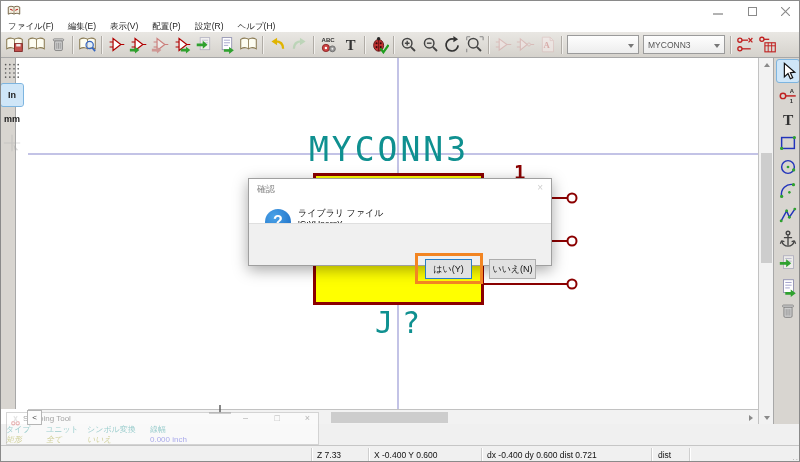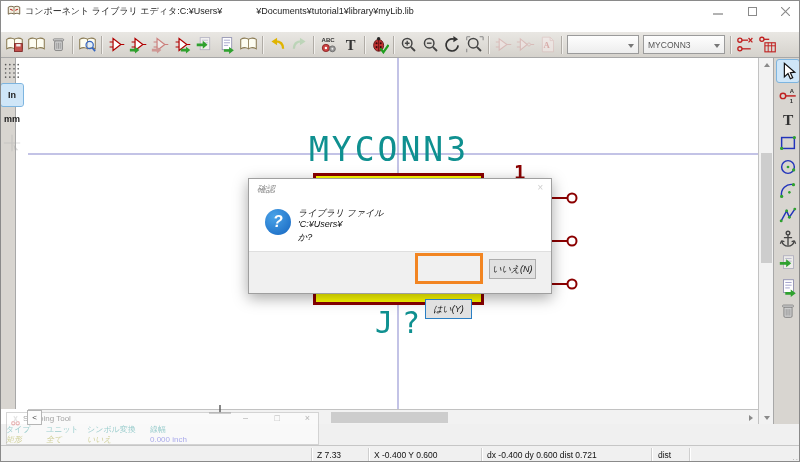--- a/index.html
+++ b/index.html
@@ -51,28 +51,28 @@
   #v-scroll { left:757px; top:57px; width:15px; height:366px; border-left:1px solid #c2c2c2; }
   .sb-thumb { position:absolute; background:#cdcdcd; }
   .sb-arrow { position:absolute; width:15px; height:13px; display:flex; align-items:center; justify-content:center; }
   .tri { width:0; height:0; }
   .tri-l { border-top:3.5px solid transparent; border-bottom:3.5px solid transparent; border-right:4.5px solid #8a8a8a; }
   .tri-r { border-top:3.5px solid transparent; border-bottom:3.5px solid transparent; border-left:4.5px solid #8a8a8a; }
   .tri-u { border-left:3.5px solid transparent; border-right:3.5px solid transparent; border-bottom:4.5px solid #8a8a8a; }
   .tri-d { border-left:3.5px solid transparent; border-right:3.5px solid transparent; border-top:4.5px solid #8a8a8a; }
 
   
-  #dialog { position:absolute; left:247px; top:177px; width:304px; height:116px; background:#fff; border:1px solid #9f9f9f; box-shadow:0 4px 14px rgba(0,0,0,.35); z-index:10;font-style:italic; }
+  #dialog { position:absolute; left:247px; top:177px; width:304px; height:88px; background:#fff; border:1px solid #9f9f9f; box-shadow:0 4px 14px rgba(0,0,0,.35); z-index:10; }
   #dlg-title { position:absolute; left:8px; top:4px; font-size:9px; color:#8a8a8a; }
   #dlg-close { position:absolute; right:8px; top:3px; font-size:10px; color:#cfcfcf; }
   #dlg-icon { position:absolute; left:16px; top:30px; width:26px; height:26px; border-radius:50%; background:radial-gradient(circle at 35% 30%,#4aa3e8,#1565c0); color:#fff; font-size:16px; font-weight:bold; display:flex; align-items:center; justify-content:center; }
   .dlg-line { position:absolute; left:49px; font-size:9px; color:#111; white-space:nowrap; }
   #dlg-footer { position:absolute; left:0; bottom:0; width:100%; height:42px; background:#f0f0f0; border-top:1px solid #dfdfdf; }
   .dlg-btn { position:absolute; top:80px; width:47px; height:20px; background:#e1e1e1; border:1px solid #adadad; font-size:9px; color:#111; display:flex; align-items:center; justify-content:center; }
-  #btn-yes { left:176px; border-color:#2a7fc4;margin-top:40px; }
+  #btn-yes { left:176px; border-color:#2a7fc4; }
   #btn-no { left:240px; }
   .annot { position:absolute; border:3px solid #f28522; z-index:11; }
   #annot-path { left:87px; top:31px; width:202px; height:31px; background:#fff; display:flex; align-items:center; }
   #annot-path span { font-size:8px; color:#111; padding-left:6px; white-space:nowrap; }
   #annot-yes { left:166px; top:74px; width:68px; height:31px; background:transparent; }
 
   
   #info-panel { position:absolute; left:0; top:423px; width:800px; height:21px; background:#f0f0f0; font-size:8px; line-height:10px; }
   .info-col { position:absolute; top:1px; white-space:nowrap; }
   .info-label { color:#008080; }
@@ -93,38 +93,45 @@
 <body>
 
 <div id="window">
 
   <div id="titlebar">
     <svg width="14" height="14" style="position:absolute;left:6px;top:3px" viewBox="0 0 22 22">
       <path d="M2 5 C6 2.5 10 4 11 5 C12 4 16 2.5 20 5 L20 16 C16 13.5 12 15 11 16 C10 15 6 13.5 2 16 Z" fill="#f5efe0" stroke="#6a5a3a" stroke-width="1.4"></path>
         <path d="M11 5 V16" stroke="#6a5a3a"></path>
         <path d="M5 8 L9 10 M13 10 L17 8" stroke="#b00000" stroke-width="1.6"></path>
     </svg>
-    <span id="title-text"><span>コンポーネント ライブラリ エディタ:C:¥Users¥</span><span id="title-gap"></span><span>¥Documents¥tutorial1¥library¥myLib.lib</span></span>
     <div class="winbtn" id="btn-min">
         <svg width="10" height="10">
           <line x1="0" y1="8" x2="10" y2="8" stroke="#666" stroke-width="1"></line>
         </svg>
       </div>
     <div class="winbtn" id="btn-max">
         <svg width="9" height="9">
           <rect x="0.5" y="0.5" width="8" height="8" fill="none" stroke="#8a8a8a" stroke-width="1"></rect>
         </svg>
       </div>
     <div class="winbtn" id="btn-close">
         <svg width="9" height="9">
           <path d="M0 0 L9 9 M9 0 L0 9" stroke="#8a8a8a" stroke-width="1.1"></path>
         </svg>
       </div>
   </div>
 
+  <div id="menubar">
+    <span>ファイル(F)</span>
+    <span>編集(E)</span>
+    <span>表示(V)</span>
+    <span>配置(P)</span>
+    <span>設定(R)</span>
+    <span>ヘルプ(H)</span>
+  </div>
 
   <div id="toolbar">
     <span id="tb-main" style="display:flex;align-items:center">
         <div class="tb-btn">
           <svg viewBox="0 0 22 22">
             <path d="M2 5 C6 2.5 10 4 11 5 C12 4 16 2.5 20 5 L20 16 C16 13.5 12 15 11 16 C10 15 6 13.5 2 16 Z" fill="#fdfdf2" stroke="#8a7a52" stroke-width="1.2"></path>
             <path d="M11 5 V16" stroke="#8a7a52"></path>
             <rect x="11" y="10" width="9" height="9" fill="#c4524e" stroke="#7a1f1f"></rect>
             <rect x="13" y="10.5" width="5" height="2.8" fill="#eee"></rect>
           </svg>

